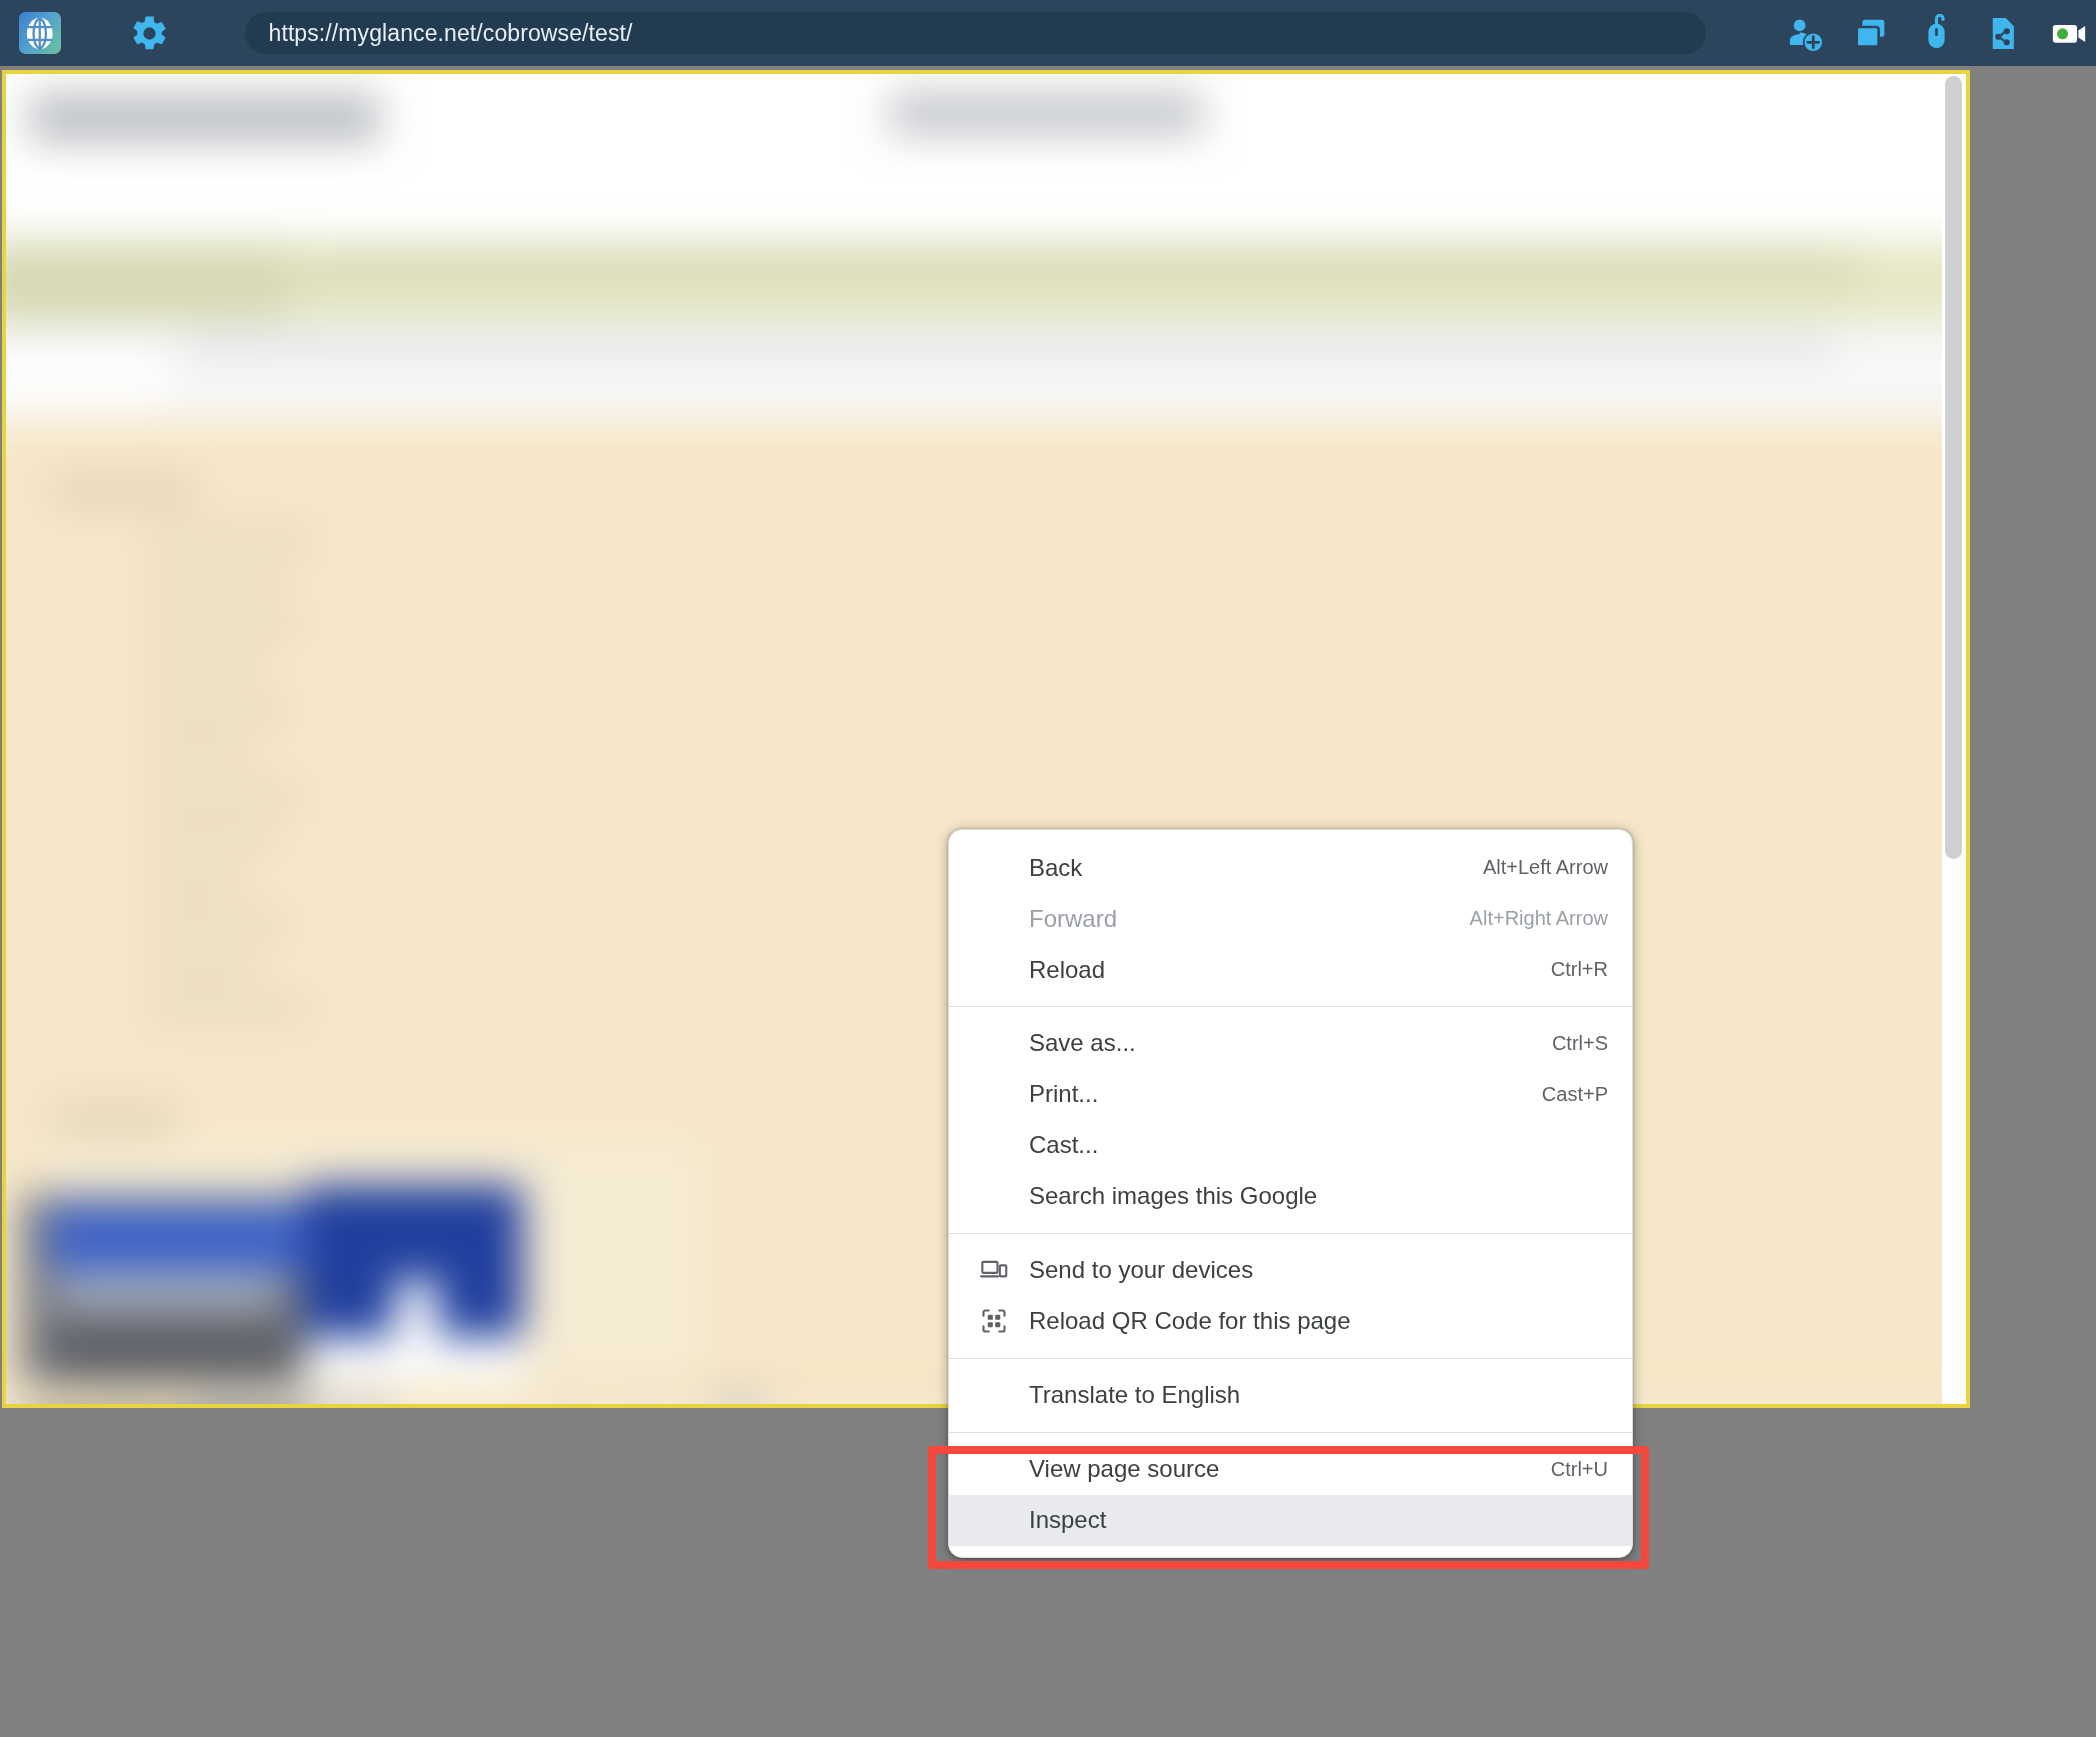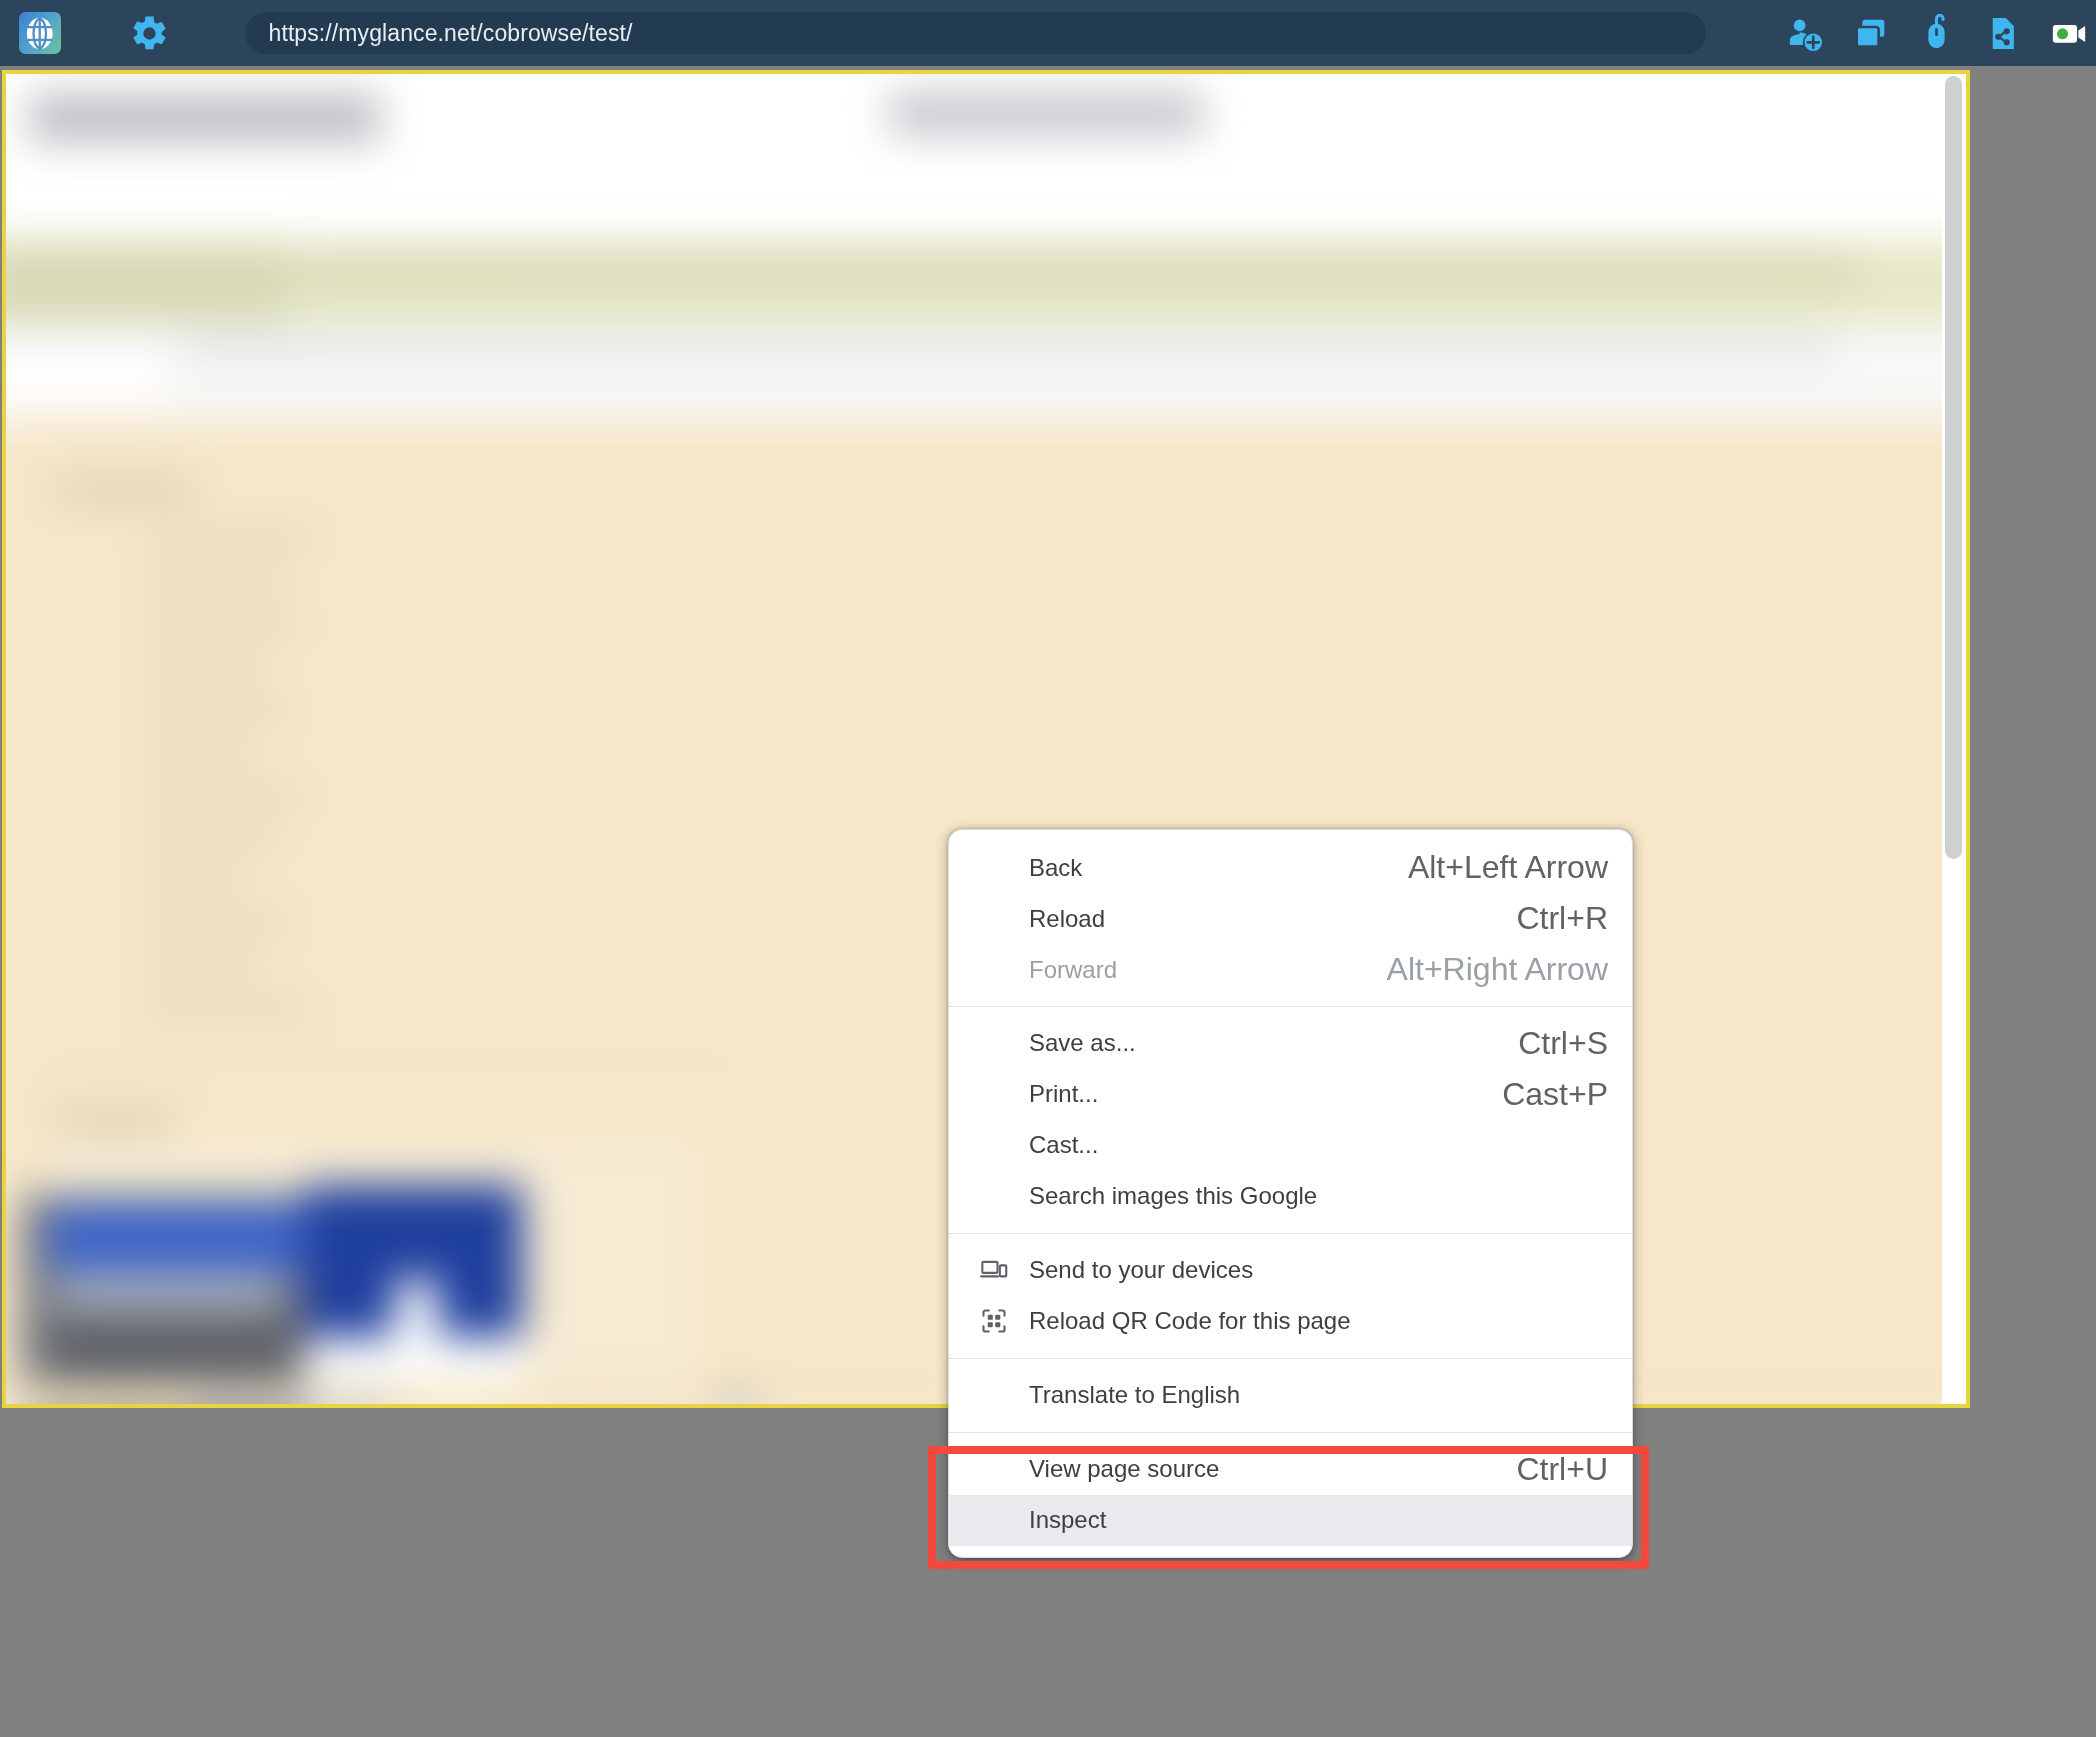--- a/index.html
+++ b/index.html
@@ -170,21 +170,21 @@
   }
   .cm-icon.spacer { margin-right: 20px; }
   .cm-label {
     font-size: 24px;
     color: #3c4043;
     white-space: nowrap;
   }
   .cm-item.disabled .cm-label, .cm-item.disabled .cm-accel { color: #9aa0a6; }
   .cm-accel {
     margin-left: auto;
-    font-size: 32px;
+    font-size: 20px;
     color: #5f6368;
     white-space: nowrap;
     padding-left: 37px;
   }
   .cm-sep { height: 0.9px; background: #e0e0e0; margin: 11px 0; }
   .cm-item.highlighted { background: #e8eaed; }
 
   
   #annot-box {
     position: absolute;
@@ -349,29 +349,29 @@
     <div id="page-scrollthumb"></div>
   </div>
 </div>
 
 <div id="context-menu">
     <div class="cm-item">
       <span class="cm-icon spacer"></span>
       <span class="cm-label">Back</span>
       <span class="cm-accel">Alt+Left Arrow</span>
     </div>
+    <div class="cm-item disabled">
+      <span class="cm-icon spacer"></span>
+      <span class="cm-label">Forward</span>
+      <span class="cm-accel">Alt+Right Arrow</span>
+    </div>
     <div class="cm-item">
       <span class="cm-icon spacer"></span>
       <span class="cm-label">Reload</span>
       <span class="cm-accel">Ctrl+R</span>
-    </div>
-    <div class="cm-item disabled">
-      <span class="cm-icon spacer"></span>
-      <span class="cm-label">Forward</span>
-      <span class="cm-accel">Alt+Right Arrow</span>
     </div>
     <div class="cm-sep"></div>
     <div class="cm-item">
       <span class="cm-icon spacer"></span>
       <span class="cm-label">Save as...</span>
       <span class="cm-accel">Ctrl+S</span>
     </div>
     <div class="cm-item">
       <span class="cm-icon spacer"></span>
       <span class="cm-label">Print...</span>

